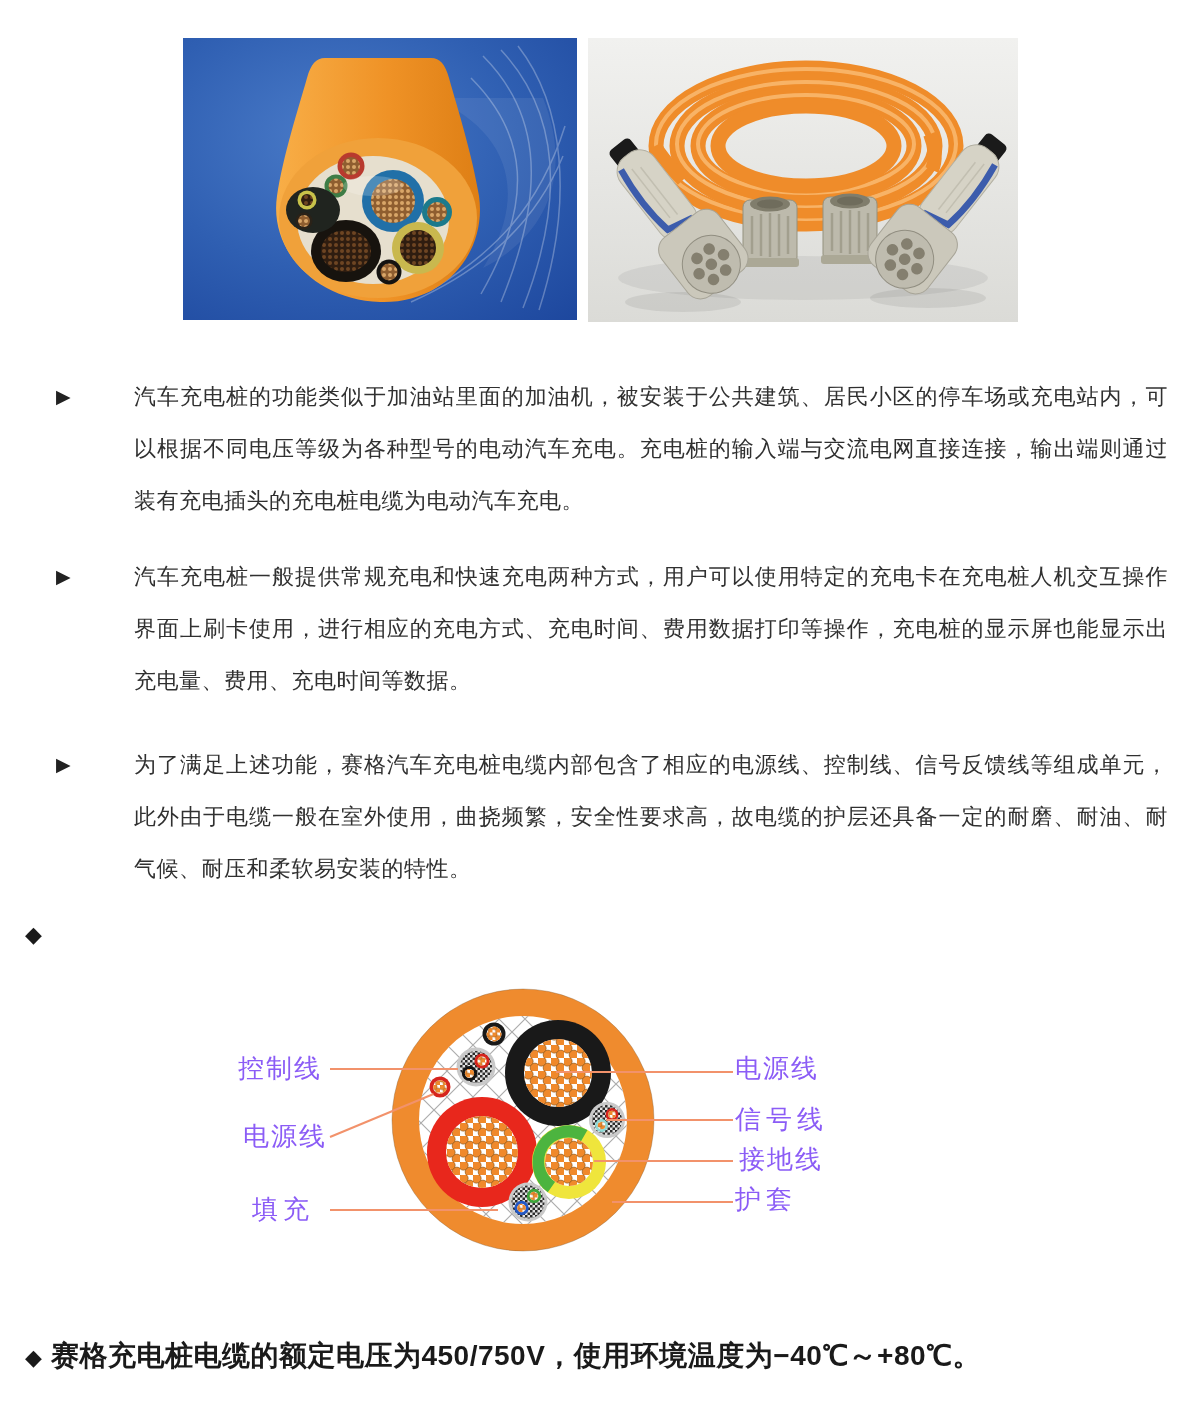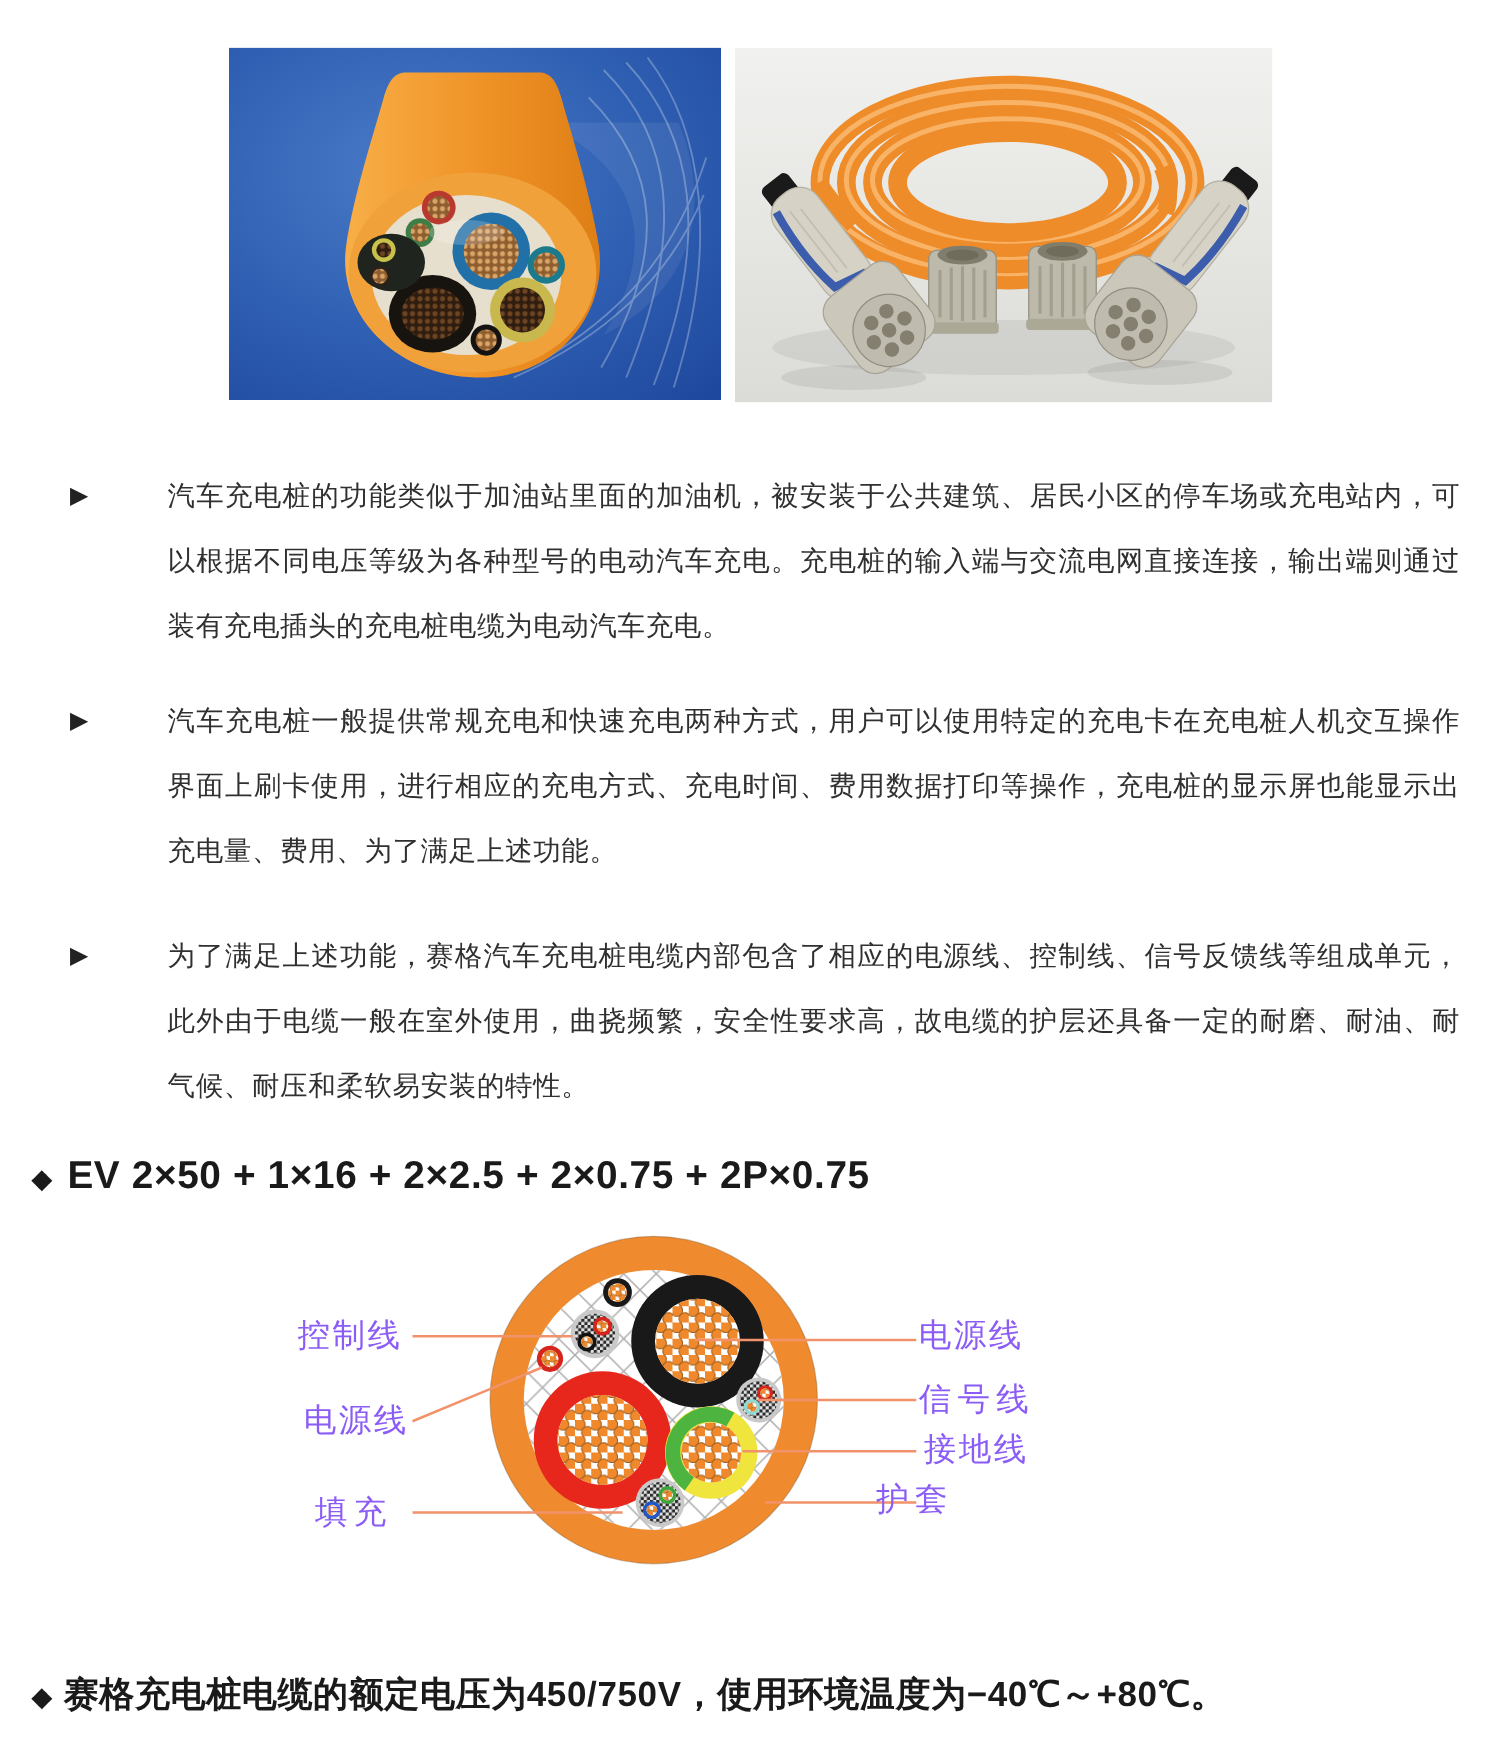--- a/index.html
+++ b/index.html
@@ -39,21 +39,21 @@
   .dlabel {
     position:absolute; font-family:"Liberation Serif","DejaVu Serif",serif;
     font-size:26px; line-height:30px; color:#8b5cf6; letter-spacing:2px; white-space:nowrap;
   }
   .dl-ctl   { left:238px; top:1054px; }
   .dl-pwrl  { left:243px; top:1122px; }
   .dl-fill  { left:252px; top:1195px; letter-spacing:5px; }
   .dl-pwrr  { left:735px; top:1054px; }
   .dl-sig   { left:735px; top:1105px; letter-spacing:5px; }
   .dl-gnd   { left:739px; top:1145px;text-align:center; }
-  .dl-shth  { left:701px; top:1185px; letter-spacing:5px; }
+  .dl-shth  { left:735px; top:1185px; letter-spacing:5px; }
 
   
   .footer {
     position:absolute; left:25px; top:1337px; display:flex; align-items:baseline;
     color:#1a1a1a; white-space:nowrap;
   }
   .footer .diamond { font-size:22px; }
   .footer .text { font-size:28px; font-weight:bold; margin-left:9px; letter-spacing:0.5px;text-align:center; }
 </style>
 </head>
@@ -200,31 +200,30 @@
     </svg>
   </div>
 
   <div class="paras">
     <div class="para m1">
       <span class="b">▶</span>
       <span class="t">汽车充电桩的功能类似于加油站里面的加油机，被安装于公共建筑、居民小区的停车场或充电站内，可以根据不同电压等级为各种型号的电动汽车充电。充电桩的输入端与交流电网直接连接，输出端则通过装有充电插头的充电桩电缆为电动汽车充电。</span>
     </div>
     <div class="para m2">
       <span class="b">▶</span>
-      <span class="t">汽车充电桩一般提供常规充电和快速充电两种方式，用户可以使用特定的充电卡在充电桩人机交互操作界面上刷卡使用，进行相应的充电方式、充电时间、费用数据打印等操作，充电桩的显示屏也能显示出充电量、费用、为了满足上述功能。</span>
+      <span class="t">汽车充电桩一般提供常规充电和快速充电两种方式，用户可以使用特定的充电卡在充电桩人机交互操作界面上刷卡使用，进行相应的充电方式、充电时间、费用数据打印等操作，充电桩的显示屏也能显示出充电量、费用、充电时间等数据。</span>
     </div>
     <div class="para">
       <span class="b">▶</span>
       <span class="t">为了满足上述功能，赛格汽车充电桩电缆内部包含了相应的电源线、控制线、信号反馈线等组成单元，此外由于电缆一般在室外使用，曲挠频繁，安全性要求高，故电缆的护层还具备一定的耐磨、耐油、耐气候、耐压和柔软易安装的特性。</span>
     </div>
   </div>
 
   <div class="example">
     <span class="diamond">◆</span>
-    <span class="formula">EV 2×50 + 1×16 + 2×2.5 + 2×0.75 + 2P×0.75</span>
   </div>
 
   <svg class="diagram-svg" width="645" height="290" viewBox="0 0 645 290">
     <defs>
       <pattern id="dhatch" width="26" height="26" patternUnits="userSpaceOnUse">
         <path d="M0 0 L26 26 M26 0 L0 26" stroke="#ACACAC" stroke-width="1.2" fill="none"></path>
       </pattern>
       <pattern id="dstrands" width="13" height="13" patternUnits="userSpaceOnUse">
         <circle cx="3.4" cy="3.4" r="4.7" fill="#F0892B" stroke="#9A5A15" stroke-width="0.8"></circle>
         <circle cx="9.9" cy="9.9" r="4.7" fill="#F0892B" stroke="#9A5A15" stroke-width="0.8"></circle>

